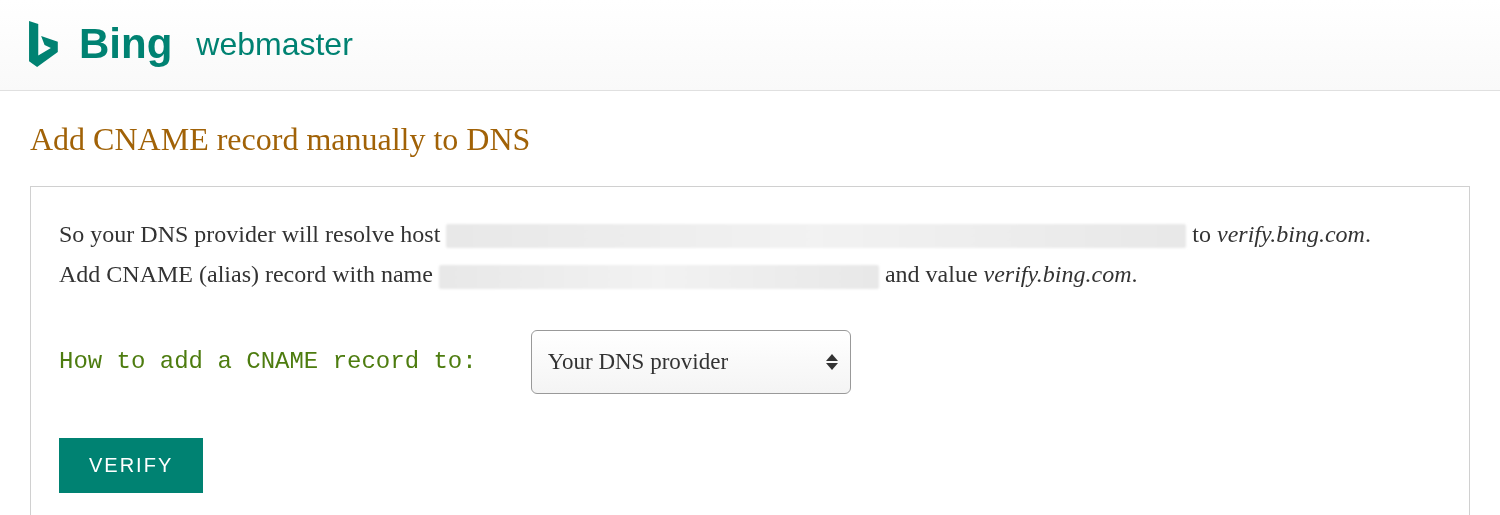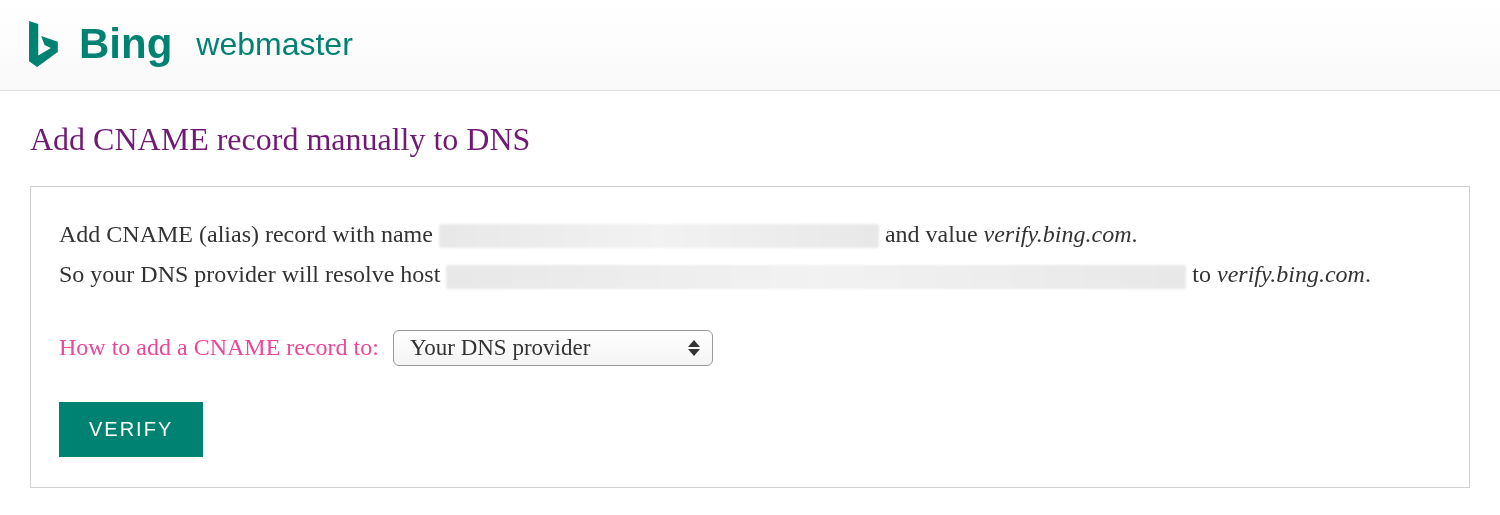--- a/index.html
+++ b/index.html
@@ -43,21 +43,21 @@
       color: #008272;
       margin-left: 24px;
     }
     .content {
       padding: 30px 30px 0 30px;
     }
     .page-title {
       font-family: Georgia, 'Times New Roman', serif;
       font-size: 32px;
       font-weight: 400;
-      color: #701a75;
+      color: #a16207;
       margin-bottom: 28px;
     }
     .instruction-box {
       border: 1px solid #d0d0d0;
       padding: 28px 28px 30px 28px;
     }
     .instruction-line {
       font-family: Georgia, 'Times New Roman', serif;
       font-size: 24px;
       color: #333333;
@@ -85,39 +85,40 @@
     .italic {
       font-style: italic;
     }
     .select-row {
       display: flex;
       align-items: center;
       margin-top: 36px;
       margin-bottom: 36px;
     }
     .select-label {
-      font-family: Liberation Serif, serif;
+      font-family: Liberation Mono, monospace;
       font-size: 24px;
-      color: #ec4899;
+      color: #4d7c0f;
       margin-right: 14px;
     }
     .dns-select {
       position: relative;
       display: inline-flex;
       align-items: center;
       border: 1px solid #999999;
       border-radius: 6px;
       background: linear-gradient(to bottom, #ffffff, #f4f4f4);
       padding: 8px 40px 8px 16px;
       font-family: Georgia, 'Times New Roman', serif;
       font-size: 23px;
       color: #333333;
       cursor: pointer;
       min-width: 320px;
-      height: 36px;
+      height: 64px;
+      margin-left: 40px;
     }
     .select-arrows {
       position: absolute;
       right: 12px;
       top: 50%;
       transform: translateY(-50%);
       display: flex;
       flex-direction: column;
       gap: 2px;
     }
@@ -139,49 +140,50 @@
       display: inline-block;
       background: #008272;
       color: #ffffff;
       font-family: Arial, sans-serif;
       font-size: 20px;
       font-weight: 400;
       letter-spacing: 2px;
       padding: 16px 30px;
       border: none;
       cursor: pointer;
+      margin-top: 8px;
     }
   </style>
 </head>
 <body>
 
 <div class="header">
   <div class="bing-logo">
     <svg class="bing-icon" viewBox="0 0 32 40" xmlns="http://www.w3.org/2000/svg">
       <path fill="#008272" d="M3 0 L11 2.5 L11 30 L22 23.5 L16.5 20.8 L13.5 13 L28 18 L28 27 L10 40 L3 35 Z"></path>
     </svg>
     <span class="bing-text">Bing</span>
     <span class="webmaster-text">webmaster</span>
   </div>
 </div>
 
 <div class="content">
   <h1 class="page-title">Add CNAME record manually to DNS</h1>
 
   <div class="instruction-box">
     <div class="instruction-line">
+      <span>So your DNS provider will resolve host </span>
+      <span class="redacted redacted-2"></span>
+      <span> to </span>
+      <span class="italic">verify.bing.com</span><span>.</span>
+    </div>
+    <div class="instruction-line">
       <span>Add CNAME (alias) record with name </span>
       <span class="redacted redacted-1"></span>
       <span> and value </span>
-      <span class="italic">verify.bing.com</span><span>.</span>
-    </div>
-    <div class="instruction-line">
-      <span>So your DNS provider will resolve host </span>
-      <span class="redacted redacted-2"></span>
-      <span> to </span>
       <span class="italic">verify.bing.com</span><span>.</span>
     </div>
 
     <div class="select-row">
       <span class="select-label">How to add a CNAME record to:</span>
       <div class="dns-select">
         <span>Your DNS provider</span>
         <span class="select-arrows">
           <span class="arrow-up"></span>
           <span class="arrow-down"></span>

